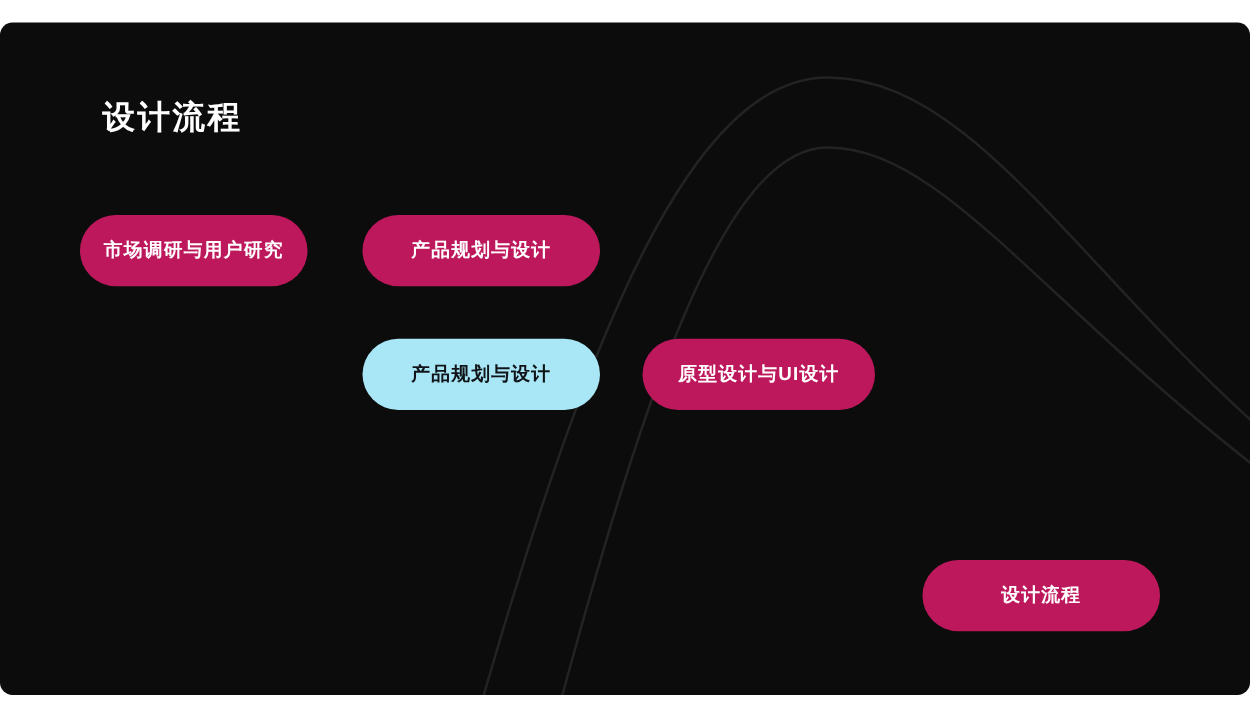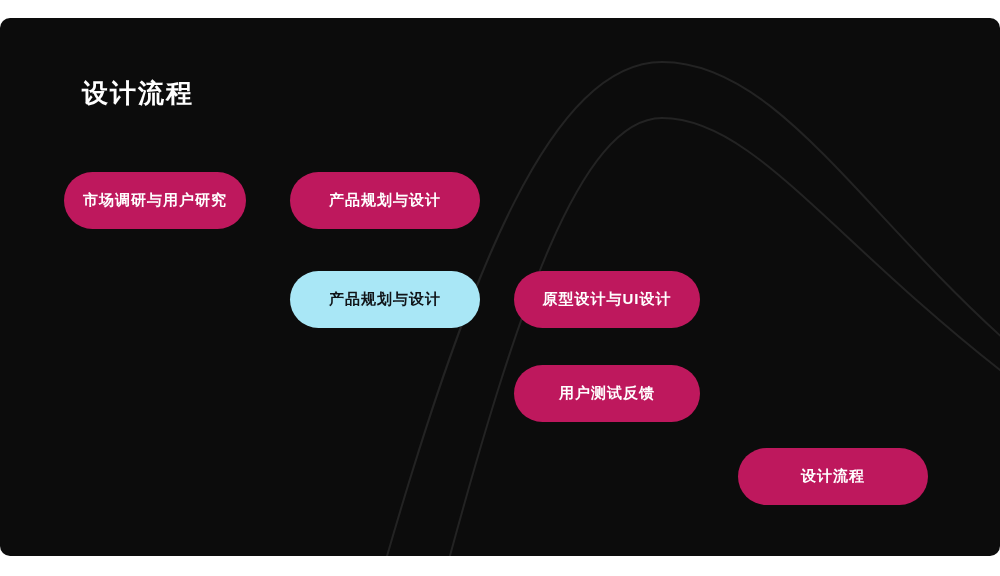--- a/index.html
+++ b/index.html
@@ -93,23 +93,20 @@
     </div>
 
     <div class="pill p3 accent">
       <span>产品规划与设计</span>
     </div>
 
     <div class="pill p4">
       <span>原型设计与UI设计</span>
     </div>
 
-    <div class="pill p5">
-      <span>用户测试反馈</span>
-    </div>
 
 
     <div class="pill p7">
       <span>设计流程</span>
     </div>
 
   </div>
 </div>
 
 </body></html>

